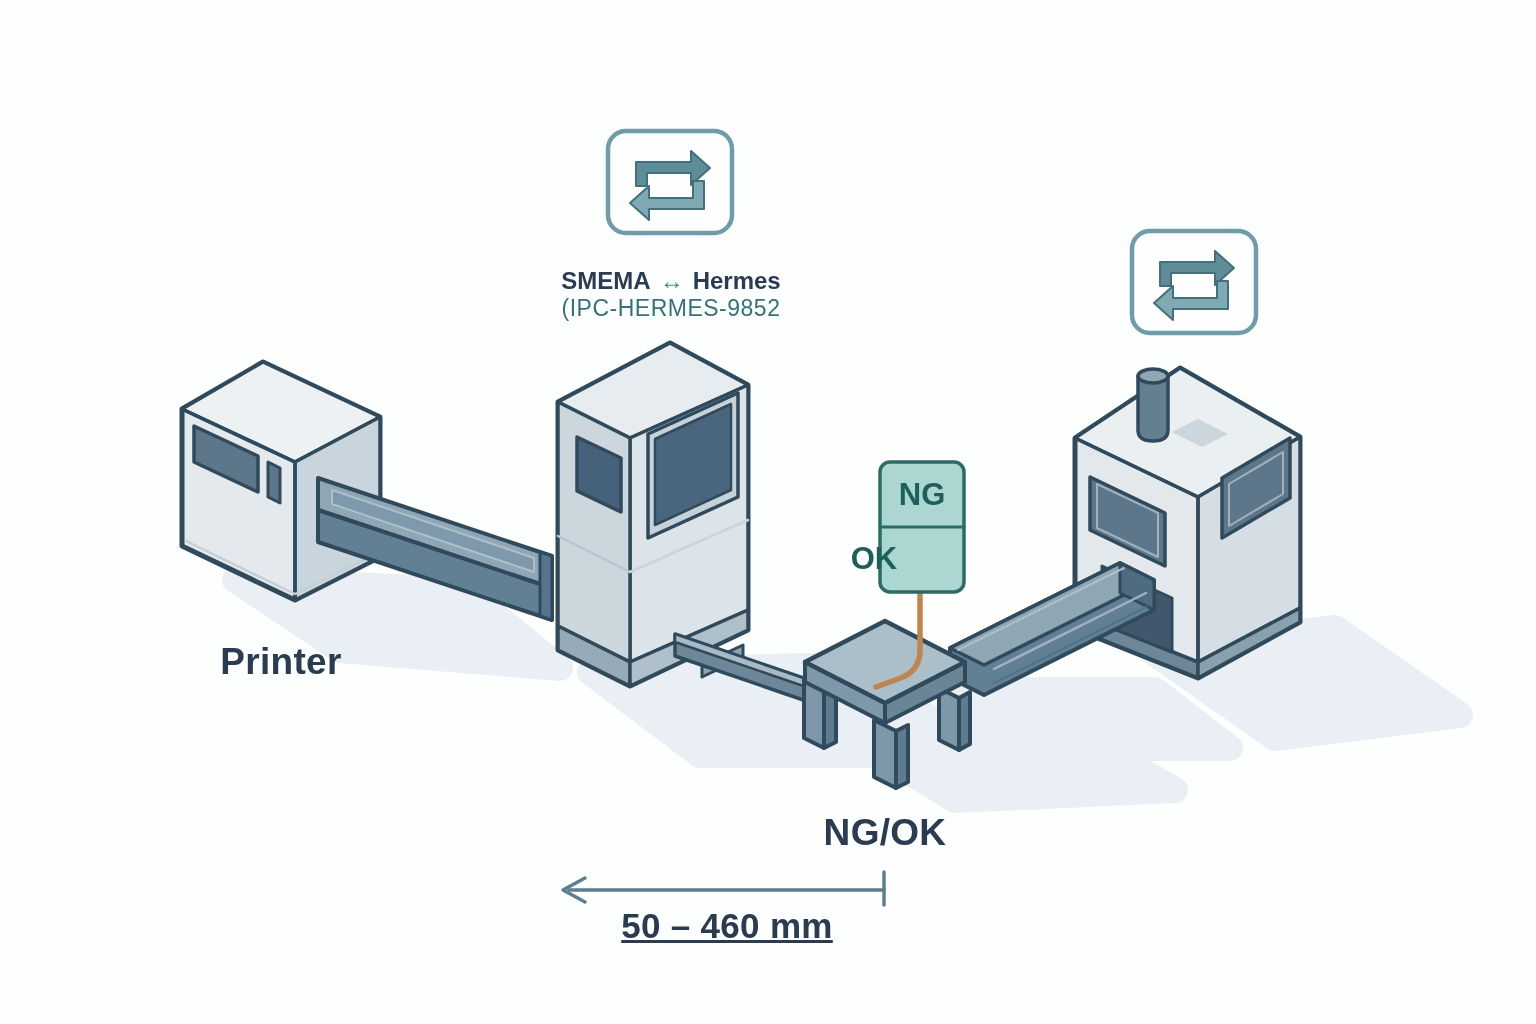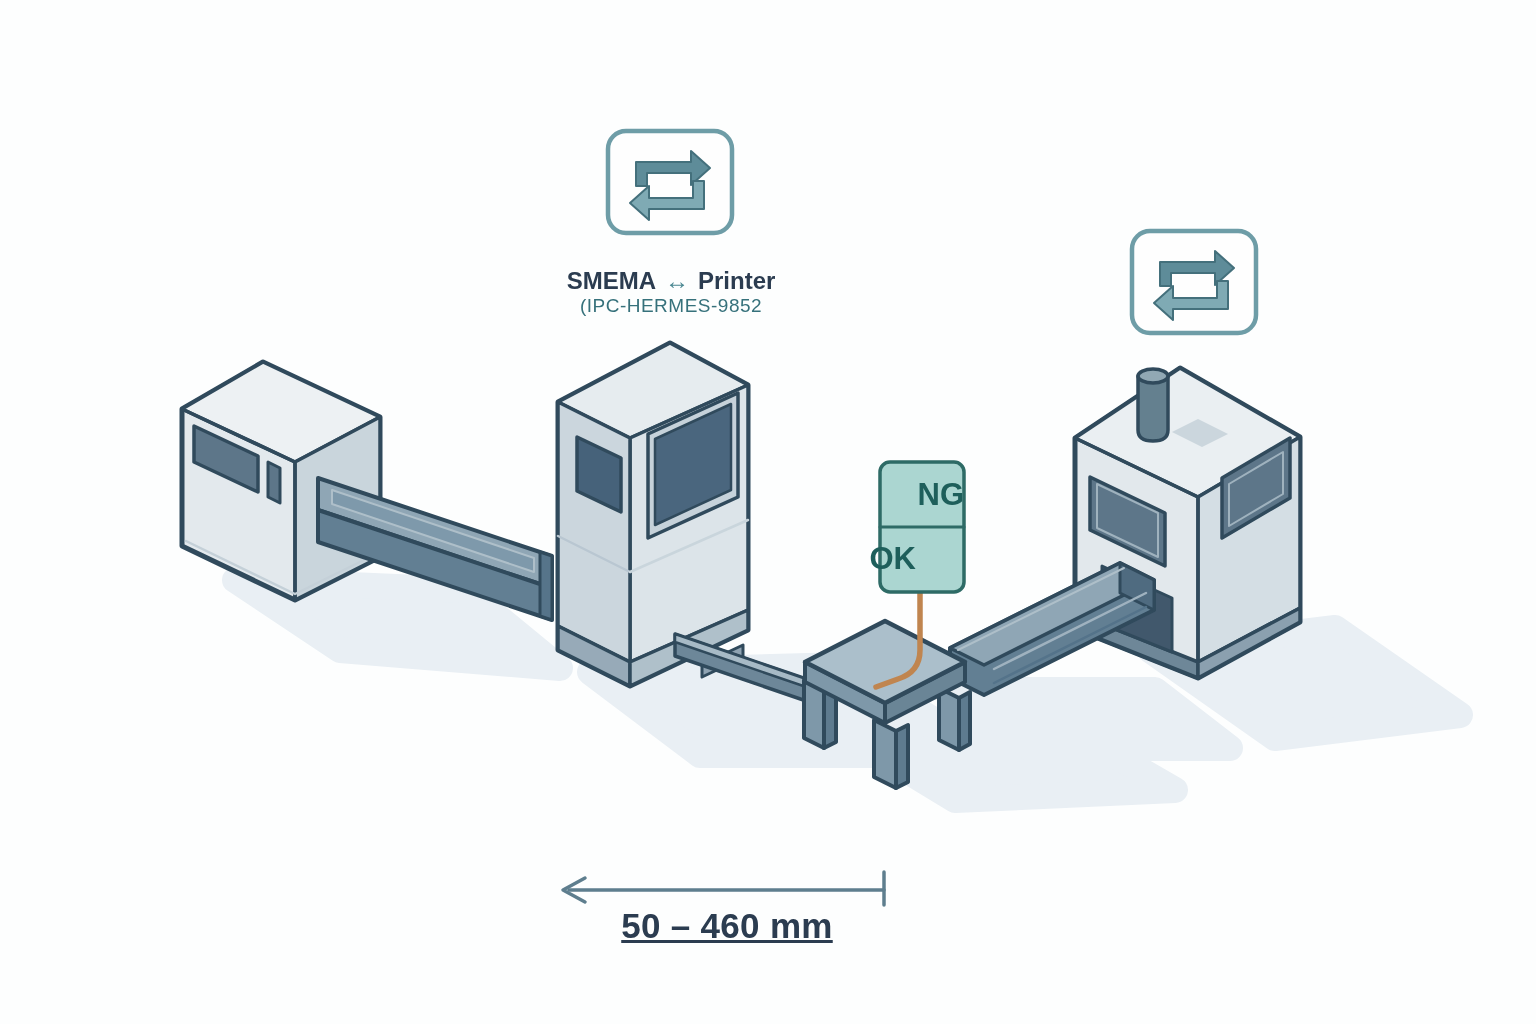--- a/index.html
+++ b/index.html
@@ -6,22 +6,22 @@
   .stage{position:relative;width:1536px;height:1024px;background:#fdfefe;overflow:hidden;
          font-family:"Liberation Sans","DejaVu Sans",sans-serif;}
   .stage svg{position:absolute;left:0;top:0;}
   svg *{stroke-linejoin:round;stroke-linecap:round;}
   .lbl{position:absolute;text-align:center;color:#2b3c50;font-weight:600;letter-spacing:.3px;line-height:1.15;}
   .machine-lbl{font-size:37px;}
   .protocol{position:absolute;left:451px;top:255px;width:440px;display:flex;justify-content:center;
             align-items:baseline;gap:9px;font-size:24px;font-weight:600;color:#2b3c50;margin-top:12px;}
   .protocol .arrow{color:#4a8791;font-weight:500;}
   .subtitle{position:absolute;left:451px;top:295px;width:440px;text-align:center;
-            font-size:19px;font-weight:500;color:#36717b;letter-spacing:.5px;}
-  .badge-txt{position:absolute;width:84px;text-align:right;font-size:31px;font-weight:700;color:#1e5f5b;}
+            font-size:23px;font-weight:500;color:#36717b;letter-spacing:.5px;}
+  .badge-txt{position:absolute;width:84px;text-align:center;font-size:31px;font-weight:700;color:#1e5f5b;}
   .dim-lbl{font-size:35px;text-decoration:underline;}
 </style>
 </head>
 <body>
 
 <div class="stage">
 <svg width="1536" height="1024" viewBox="0 0 1536 1024">
 
   <g fill="#E9EFF4" stroke="#E9EFF4" stroke-width="26">
     <path d="M235,580 L340,650 L560,668 L465,590 Z"></path>
@@ -130,22 +130,24 @@
   <g stroke="#5E7E8E" stroke-width="3.5" fill="none">
     <path d="M569,890 L884,890"></path>
     <path d="M585,878 L563,890 L585,902"></path>
     <path d="M884,872 L884,905"></path>
   </g>
 </svg>
 
   <div class="protocol">
     <span>SMEMA</span>
     <span class="arrow">↔</span>
-    <span>Printer</span>
+    <span>Hermes</span>
   </div>
   <div class="subtitle">(IPC-HERMES-9852</div>
 
+  <div class="lbl machine-lbl" style="left:161px;top:641px;width:240px;">Printer</div>
+  <div class="lbl machine-lbl" style="left:765px;top:812px;width:240px;">NG/OK</div>
 
   <div class="badge-txt" style="left:880px;top:477px;">NG</div>
   <div class="badge-txt" style="left:832px;top:541px;">OK</div>
 
   <div class="lbl dim-lbl" style="left:577px;top:906px;width:300px;">50 – 460 mm</div>
 </div>
 
 </body></html>

